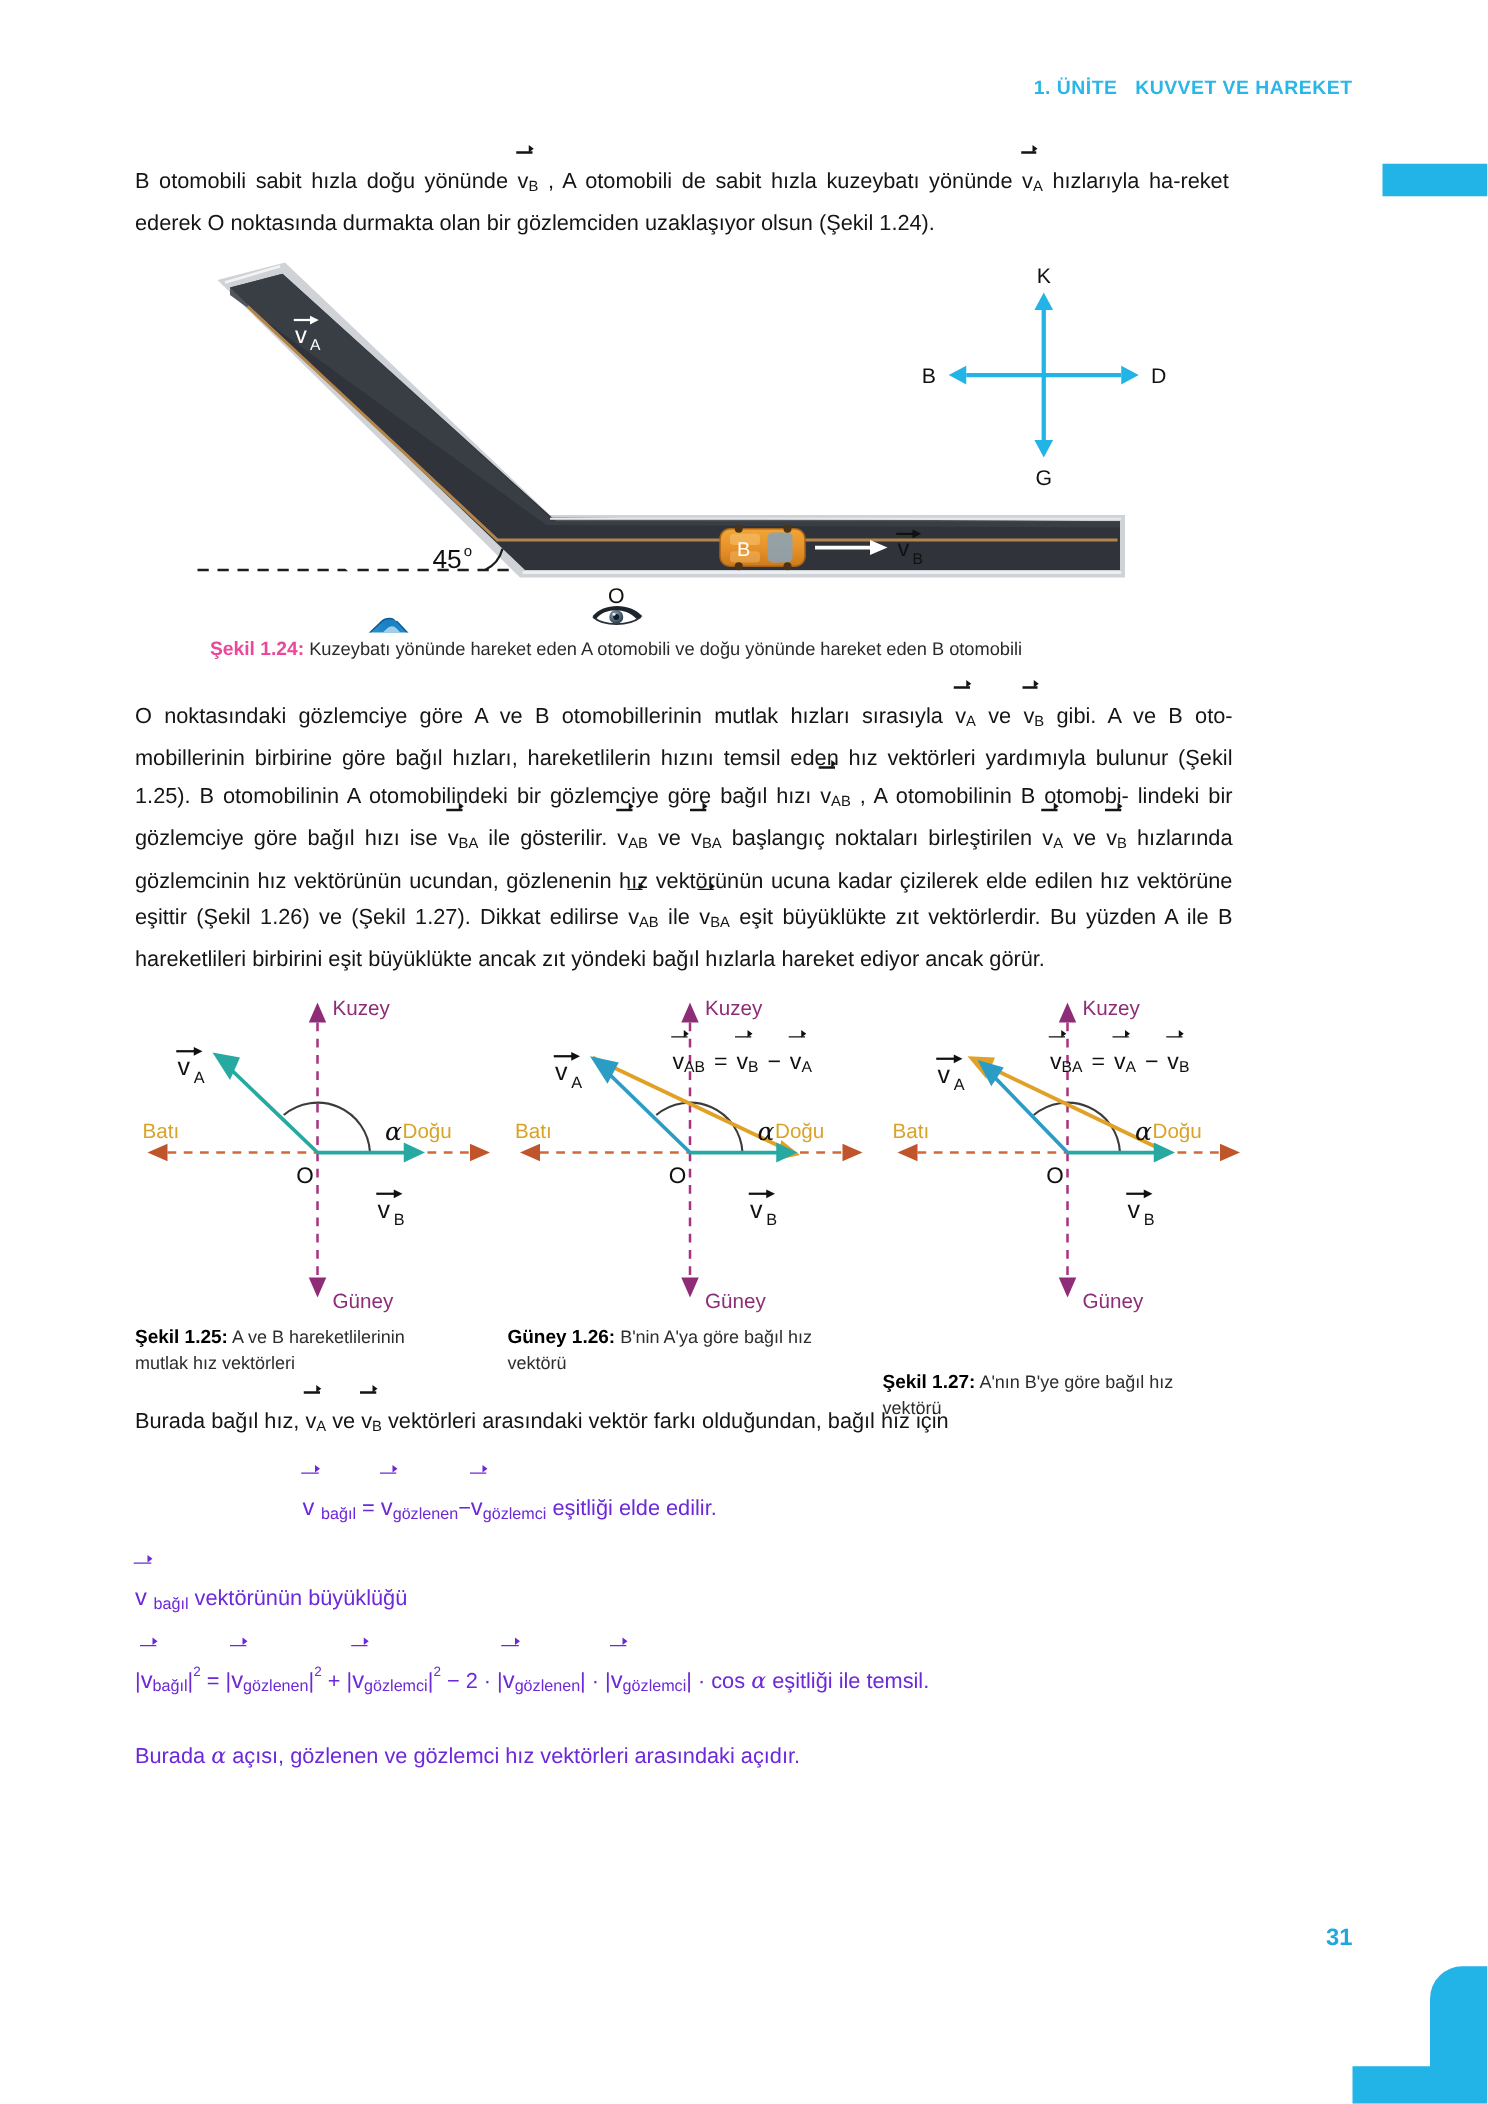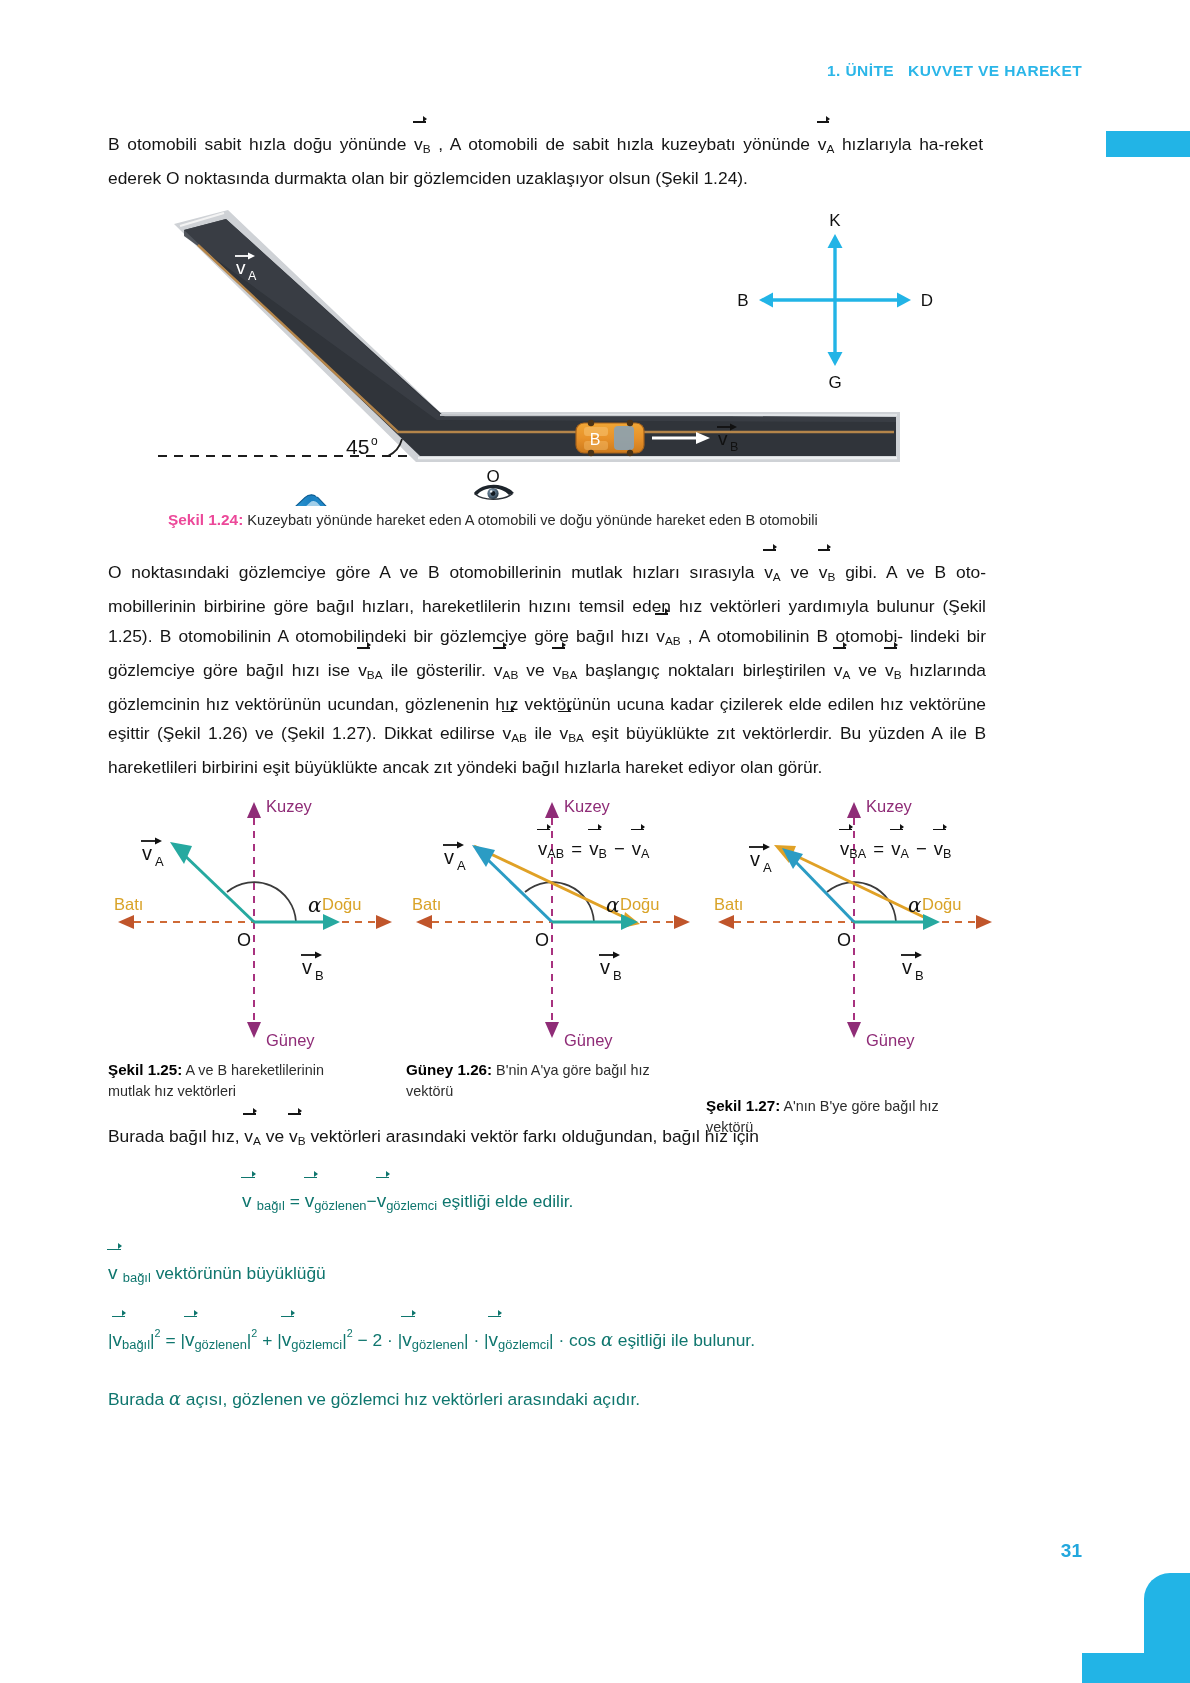--- a/index.html
+++ b/index.html
@@ -146,22 +146,22 @@
   }
   .vcap b { font-weight: 700; color: #000; font-size: 15.2px; }
   #cap125 { left: 108px; }
   #cap126 { left: 406px; }
   #cap127 { left: 706px; margin-top: 36px; }
 
   
   .eq {
     position: absolute;
     font-size: 17.4px;
-    line-height: 30px;
-    color: #0f766e;
+    line-height: 40px;
+    color: #6d28d9;
     white-space: nowrap;
   }
   .eq .big { font-size: 19px; }
   .sup2 {
     font-size: 0.62em;
     vertical-align: 0.85em;
   }
   .alpha {
     font-style: italic;
     font-family: "DejaVu Serif", serif;
@@ -308,21 +308,21 @@
 </div>
 
 <div class="para" style="left:108px; top:558px; width:878px;">
   <span>O noktasındaki gözlemciye göre A ve B otomobillerinin mutlak hızları sırasıyla </span><span class="vec"><span class="vtop">v</span><sub>A</sub></span><span> ve </span><span class="vec"><span class="vtop">v</span><sub>B</sub></span><span> gibi. A ve B oto-</span>
   <span>mobillerinin birbirine göre bağıl hızları, hareketlilerin hızını temsil eden hız vektörleri yardımıyla bulunur</span>
   <span>(Şekil 1.25). B otomobilinin A otomobilindeki bir gözlemciye göre bağıl hızı </span><span class="vec"><span class="vtop">v</span><sub>AB</sub></span><span> , A otomobilinin B otomobi-</span>
   <span>lindeki bir gözlemciye göre bağıl hızı ise </span><span class="vec"><span class="vtop">v</span><sub>BA</sub></span><span> ile gösterilir. </span><span class="vec"><span class="vtop">v</span><sub>AB</sub></span><span> ve </span><span class="vec"><span class="vtop">v</span><sub>BA</sub></span><span> başlangıç noktaları birleştirilen </span><span class="vec"><span class="vtop">v</span><sub>A</sub></span>
   <span>ve </span><span class="vec"><span class="vtop">v</span><sub>B</sub></span><span> hızlarında gözlemcinin hız vektörünün ucundan, gözlenenin hız vektörünün ucuna kadar çizilerek</span>
   <span>elde edilen hız vektörüne eşittir (Şekil 1.26) ve (Şekil 1.27). Dikkat edilirse </span><span class="vec"><span class="vtop">v</span><sub>AB</sub></span><span> ile </span><span class="vec"><span class="vtop">v</span><sub>BA</sub></span><span> eşit büyüklükte zıt</span>
   <span>vektörlerdir. Bu yüzden A ile B hareketlileri birbirini eşit büyüklükte ancak zıt yöndeki bağıl hızlarla hareket</span>
-  <span>ediyor olan görür.</span>
+  <span>ediyor ancak görür.</span>
 </div>
 
 <div class="vecfig" id="fig125">
   <svg width="300" height="268" viewBox="0 0 300 268" xmlns="http://www.w3.org/2000/svg">
 
     <line x1="150" y1="30" x2="150" y2="232" stroke="#a8327f" stroke-width="2" stroke-dasharray="7 6"></line>
     <polygon points="150,14 143,30 157,30" fill="#8f2c77"></polygon>
     <polygon points="150,250 143,234 157,234" fill="#8f2c77"></polygon>
 
     <line x1="30" y1="134" x2="272" y2="134" stroke="#cf6a36" stroke-width="2" stroke-dasharray="7 6"></line>
@@ -499,21 +499,21 @@
 
 <div class="eq" style="left:108px; top:1318px;">
   <span>|</span><span class="vec big"><span class="vtop">v</span><sub>bağıl</sub></span><span>|<span class="sup2">2</span></span>
   <span>=</span>
   <span>|</span><span class="vec big"><span class="vtop">v</span><sub>gözlenen</sub></span><span>|<span class="sup2">2</span></span>
   <span>+</span>
   <span>|</span><span class="vec big"><span class="vtop">v</span><sub>gözlemci</sub></span><span>|<span class="sup2">2</span></span>
   <span>−</span>
   <span>2&nbsp;·&nbsp;|</span><span class="vec big"><span class="vtop">v</span><sub>gözlenen</sub></span><span>|&nbsp;·&nbsp;|</span><span class="vec big"><span class="vtop">v</span><sub>gözlemci</sub></span><span>|&nbsp;·&nbsp;cos</span>
   <span class="alpha">α</span>
-  <span>eşitliği ile bulunur.</span>
+  <span>eşitliği ile temsil.</span>
 </div>
 
 <div class="eq" style="left:108px; top:1384px;">
   <span>Burada </span><span class="alpha">α</span><span> açısı, gözlenen ve gözlemci hız vektörleri arasındaki açıdır.</span>
 </div>
 
 <div class="page-number">31</div>
 <div class="corner-shape"></div>
 
 </body></html>

